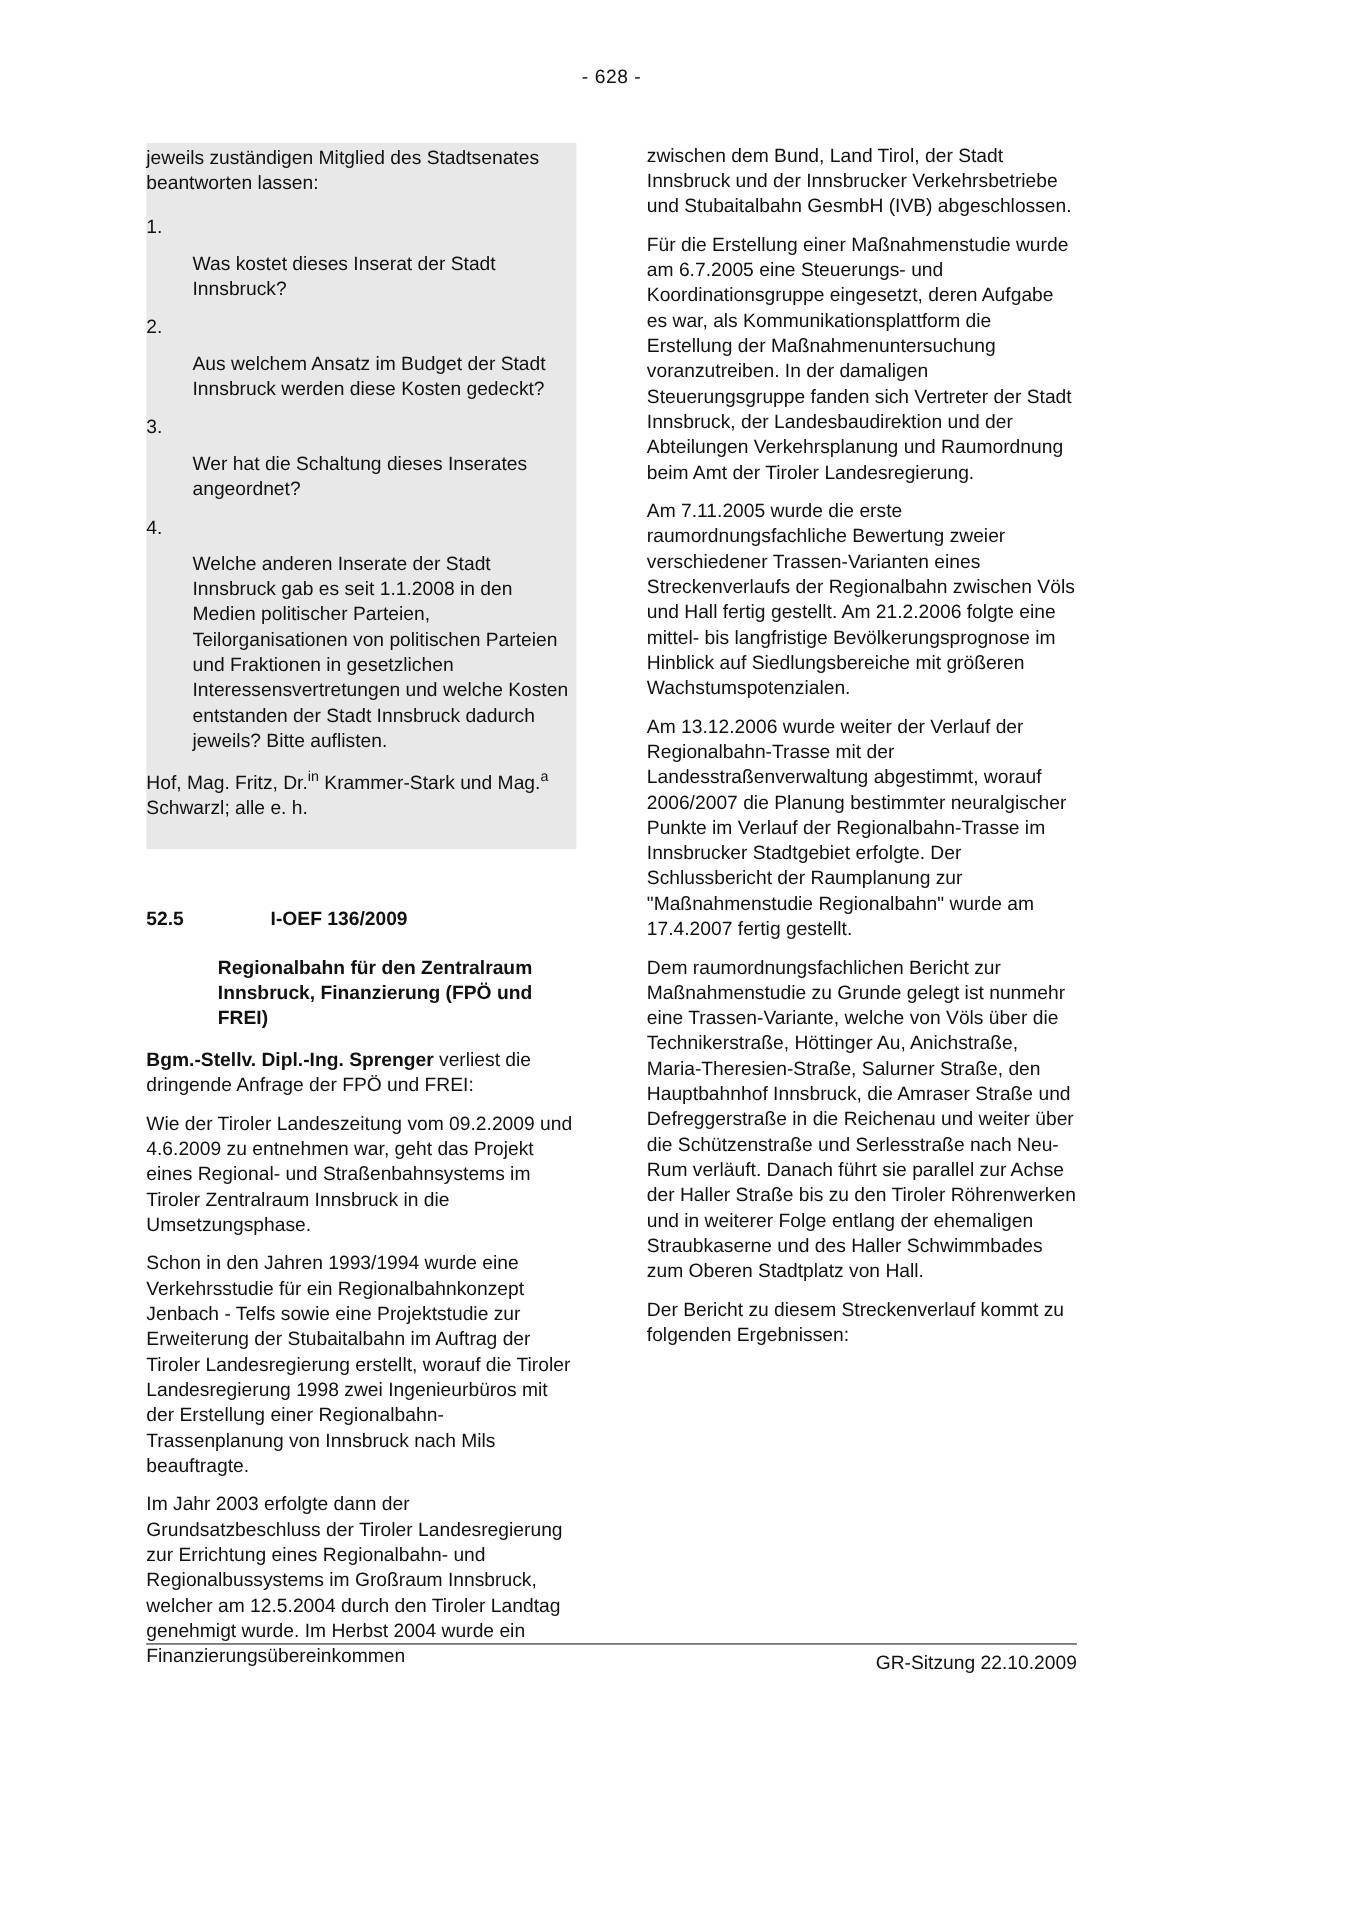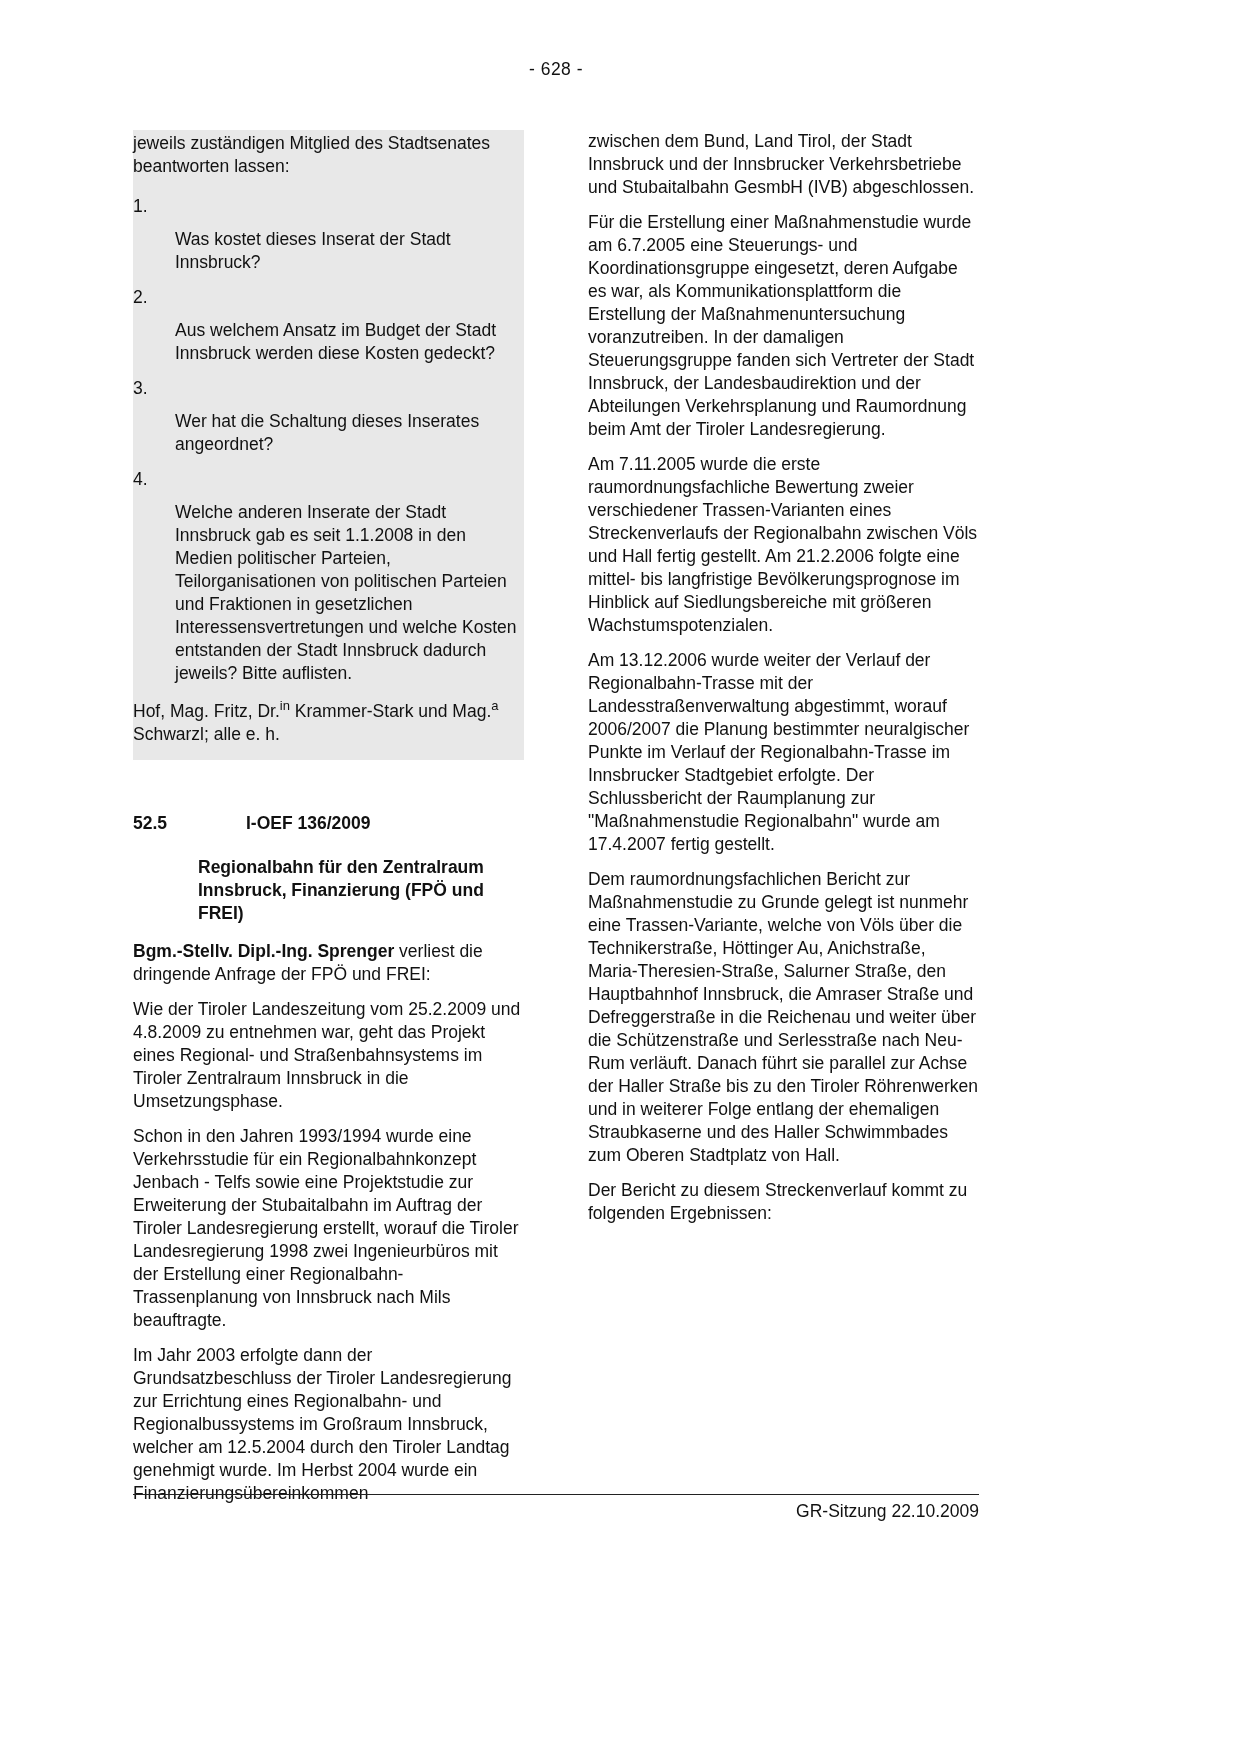--- a/index.html
+++ b/index.html
@@ -28,21 +28,21 @@
   }
   .columns {
     display: flex;
     gap: 64px;
     align-items: flex-start;
   }
   .col { width: 391px; }
   p { margin: 0 0 12px 0; overflow-wrap: break-word; }
   .highlight {
     background: #e8e8e8;
-    padding: 2px 2px 4px 0;
+    padding: 2px 2px 16px 0;
     margin-bottom: 0;
   }
   .intro { margin-bottom: 17px; }
   .qitem {
     display: flex;
     margin-bottom: 12px;
   }
   .qnum { width: 42px; flex-shrink: 0; }
   .qtext { flex: 1; margin-top: 33px; }
   .signature { margin: 15px 0 0 0; padding-bottom: 10px; }
@@ -111,21 +111,21 @@
 
         <div class="section-head">
           <span class="sec-num">52.5</span>
           <span class="sec-id">I-OEF 136/2009</span>
         </div>
 
         <div class="section-title">Regionalbahn für den Zentralraum Innsbruck, Finanzierung (FPÖ und FREI)</div>
 
         <p class="sprenger"><strong>Bgm.-Stellv. Dipl.-Ing. Sprenger</strong><span> verliest die dringende Anfrage der FPÖ und FREI:</span></p>
 
-        <p>Wie der Tiroler Landeszeitung vom 25.2.2009 und 4.8.2009 zu entnehmen war, geht das Projekt eines Regional- und Straßenbahnsystems im Tiroler Zentralraum Innsbruck in die Umsetzungsphase.</p>
+        <p>Wie der Tiroler Landeszeitung vom 09.2.2009 und 4.6.2009 zu entnehmen war, geht das Projekt eines Regional- und Straßenbahnsystems im Tiroler Zentralraum Innsbruck in die Umsetzungsphase.</p>
         <p>Schon in den Jahren 1993/1994 wurde eine Verkehrsstudie für ein Regionalbahnkonzept Jenbach - Telfs sowie eine Projektstudie zur Erweiterung der Stubaitalbahn im Auftrag der Tiroler Landesregierung erstellt, worauf die Tiroler Landesregierung 1998 zwei Ingenieurbüros mit der Erstellung einer Regionalbahn-Trassenplanung von Innsbruck nach Mils beauftragte.</p>
         <p>Im Jahr 2003 erfolgte dann der Grundsatzbeschluss der Tiroler Landesregierung zur Errichtung eines Regionalbahn- und Regionalbussystems im Großraum Innsbruck, welcher am 12.5.2004 durch den Tiroler Landtag genehmigt wurde. Im Herbst 2004 wurde ein Finanzierungsübereinkommen</p>
 
       </div>
 
       <div class="col">
         <p>zwischen dem Bund, Land Tirol, der Stadt Innsbruck und der Innsbrucker Verkehrsbetriebe und Stubaitalbahn GesmbH (IVB) abgeschlossen.</p>
         <p>Für die Erstellung einer Maßnahmenstudie wurde am 6.7.2005 eine Steuerungs- und Koordinationsgruppe eingesetzt, deren Aufgabe es war, als Kommunikationsplattform die Erstellung der Maßnahmenuntersuchung voranzutreiben. In der damaligen Steuerungsgruppe fanden sich Vertreter der Stadt Innsbruck, der Landesbaudirektion und der Abteilungen Verkehrsplanung und Raumordnung beim Amt der Tiroler Landesregierung.</p>
         <p>Am 7.11.2005 wurde die erste raumordnungsfachliche Bewertung zweier verschiedener Trassen-Varianten eines Streckenverlaufs der Regionalbahn zwischen Völs und Hall fertig gestellt. Am 21.2.2006 folgte eine mittel- bis langfristige Bevölkerungsprognose im Hinblick auf Siedlungsbereiche mit größeren Wachstumspotenzialen.</p>
         <p>Am 13.12.2006 wurde weiter der Verlauf der Regionalbahn-Trasse mit der Landesstraßenverwaltung abgestimmt, worauf 2006/2007 die Planung bestimmter neuralgischer Punkte im Verlauf der Regionalbahn-Trasse im Innsbrucker Stadtgebiet erfolgte. Der Schlussbericht der Raumplanung zur "Maßnahmenstudie Regionalbahn" wurde am 17.4.2007 fertig gestellt.</p>

